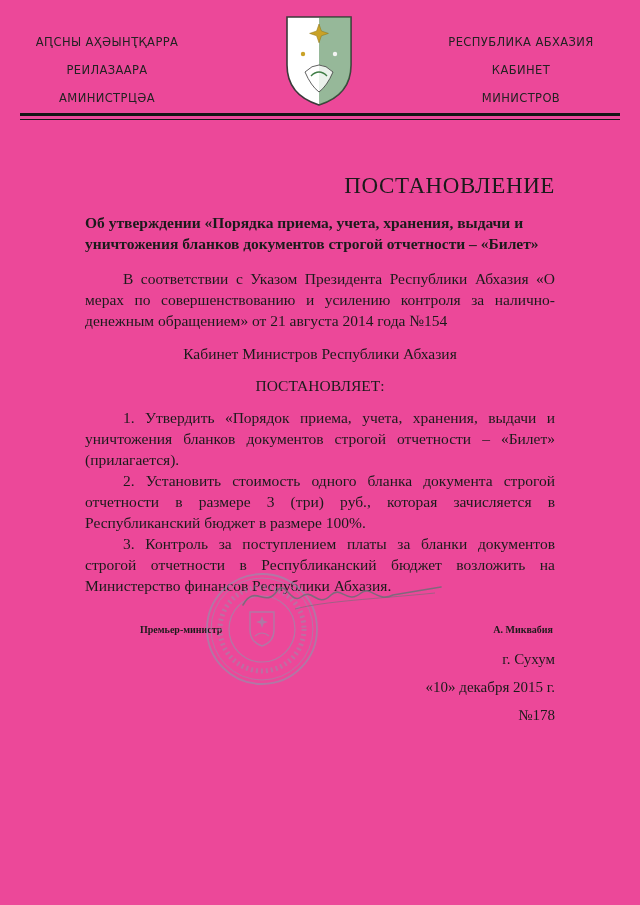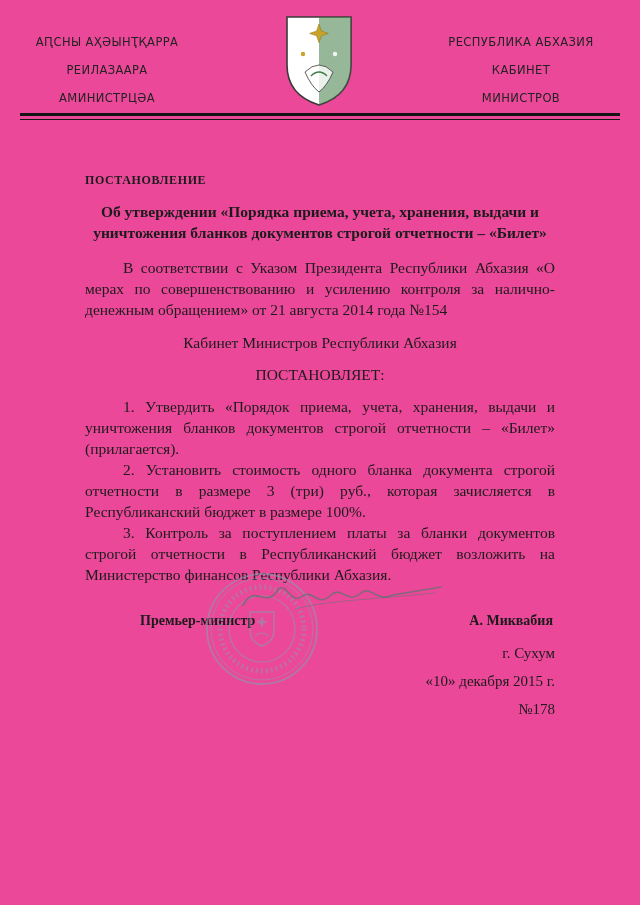--- a/index.html
+++ b/index.html
@@ -44,27 +44,27 @@
     height:1px; background:#141414;
   }
 
   
   .content {
     position:absolute;
     top:165px; left:85px; right:85px;
   }
   .title {
     margin-top:8px;
-    text-align:left;
-    font-size:12px; font-weight:bold;
+    text-align:right;
+    font-size:23px; font-weight:normal;
     letter-spacing:.6px;
   }
   .subtitle {
     margin-top:13px;
-    text-align:center;
+    text-align:left;
     font-size:15.5px; font-weight:bold;
     line-height:21px;
   }
   .para {
     margin-top:14px;
     font-size:15.5px;
     line-height:21px;
     text-align:justify;
     text-indent:38px;
   }
@@ -74,21 +74,21 @@
     text-align:center;
     font-size:15.5px; font-weight:normal;
   }
 
   
   .sig-row {
     margin-top:28px;
     display:flex;
     justify-content:space-between;
     align-items:flex-start;
-    font-size:14px; font-weight:bold;
+    font-size:10px; font-weight:bold;
     position:relative;
   }
   .sig-row .sig-title { margin-left:55px; }
   .sig-row .sig-name  { margin-right:2px; }
 
   .footer-block {
     margin-top:10px;
     margin-left:55px;
     font-size:15px;
     line-height:28px;

